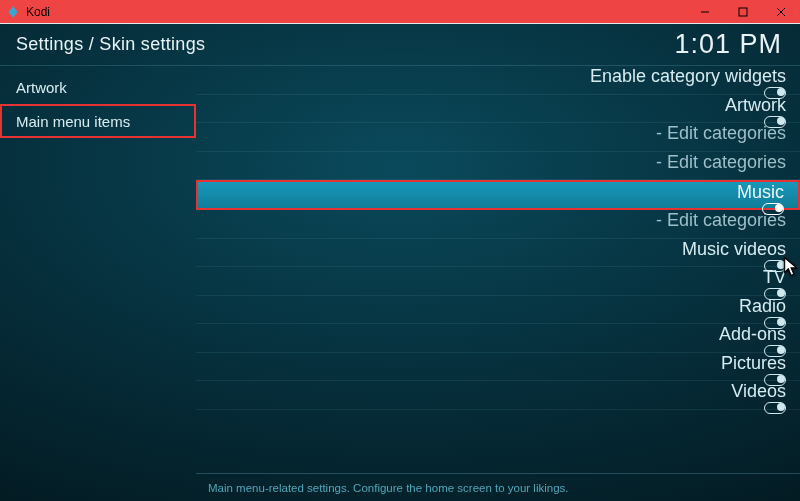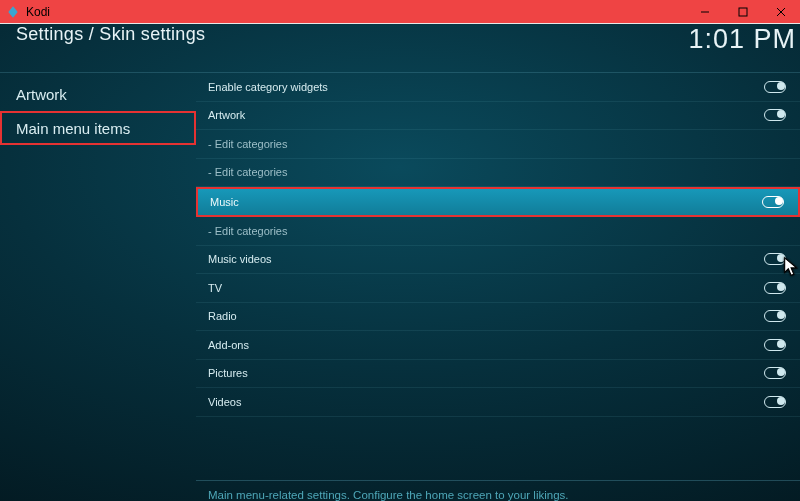--- a/index.html
+++ b/index.html
@@ -21,44 +21,44 @@
   
   .app {
     position: relative;
     height: 477px; 
     background: radial-gradient(ellipse 140% 120% at 50% 30%, #0a4a5c 0%, #06303d 35%, #031a22 70%, #000a0e 100%);
     color: #e8f3f6;
   }
 
   
   .hdr {
-    height: 49px; display:flex; align-items:flex-start; justify-content:space-between;
-    padding: 0 4px 0 16px; border-bottom: 1px solid rgba(100,170,190,0.25);
+    height: 42px; display:flex; align-items:center; justify-content:space-between;
+    padding: 0 18px 0 16px; border-bottom: 1px solid rgba(100,170,190,0.25);
   }
   .crumb { font-size: 18px; font-weight: 300; letter-spacing: .3px; }
   .clock { font-size: 27px; font-weight: 300; letter-spacing: 1px;}
 
   .body { display:flex; height: calc(100% - 42px); }
 
   
   .side { width: 196px; flex: 0 0 196px; padding-top: 4px;}
   .side-item {
     height: 34px; display:flex; align-items:center; padding-left: 14px;
     font-size: 15px; color: #d9edf1; font-weight:300;
   }
   .side-item.rb { border: 2px solid #e63232; }
   .side-item:not(.rb) { border: 2px solid transparent; }
 
   
   .main { flex: 1 1 auto; position: relative; display:flex; flex-direction:column;}
   .list { flex: 1 1 auto; }
   .row {
-    height: 28.5px; display:flex; align-items:center; justify-content:space-between;
+    height: 28.5px; display:flex; align-items:flex-end; justify-content:space-between;
     padding: 0 14px 0 12px; border-bottom: 1px solid rgba(90,160,180,0.14);
-    font-size: 11px; color: #d6ecf0; font-weight:300;
+    font-size: 18px; color: #d6ecf0; font-weight:300;flex-direction:column;
   }
   .row.sub { color: #9dbfc8; }
   .row.hl {
     background: linear-gradient(#1798b9, #117d99);
     border: 2px solid #e63232; height: 30px;
     color: #eef9fb; font-weight:400;
   }
   .toggle {
     width: 22px; height: 12px; border: 1.5px solid #cfe8ee; border-radius: 7px;
     position: relative; flex: 0 0 auto;

